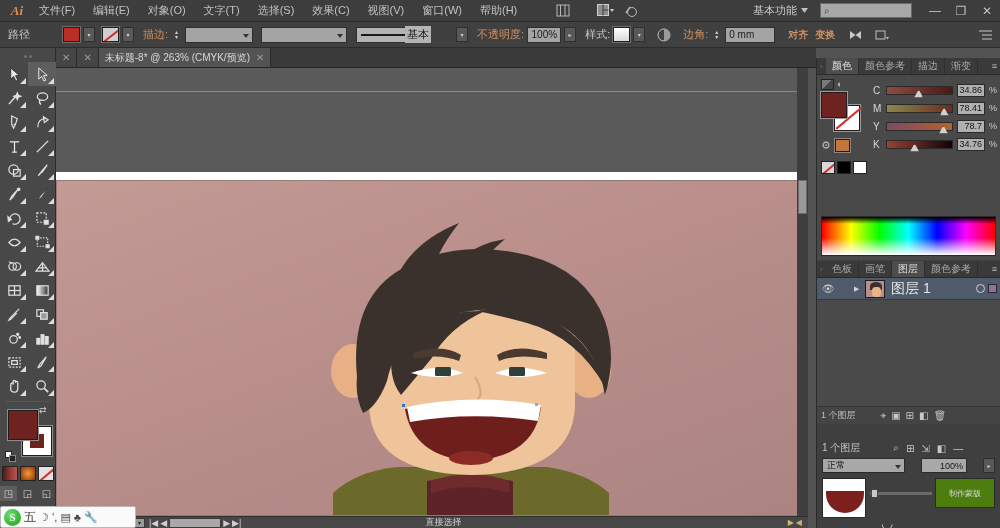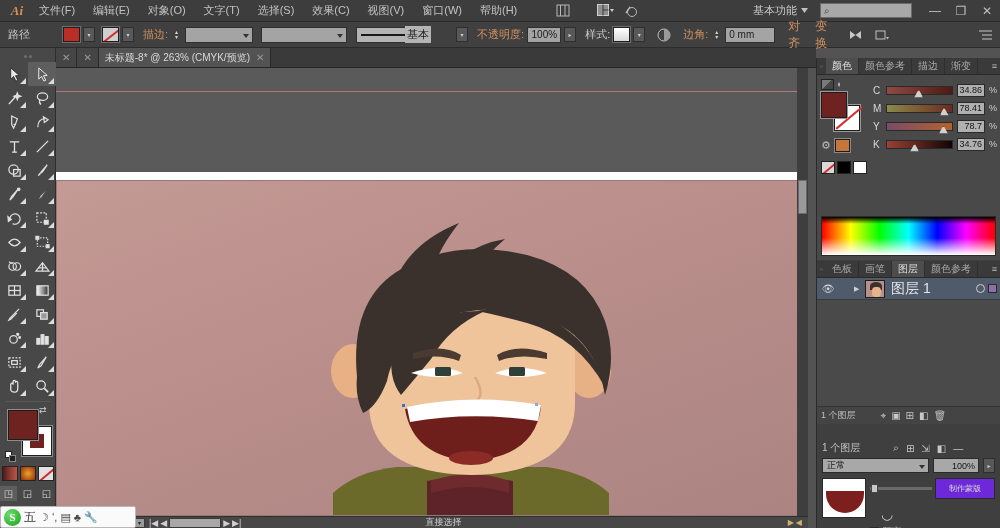--- a/index.html
+++ b/index.html
@@ -99,21 +99,21 @@
     height: 16px; width: 72px; background: #b4b4b4; border: 1px solid #2e2e2e;
     display: flex; align-items: center; padding: 0 4px;
   }
   .stroke-line { flex: 1; height: 2px; background: #1a1a1a; }
   .cb-icon {
     width: 18px; height: 18px; display: flex; align-items: center;
     justify-content: center; color: #c0c0c0; font-size: 11px;
   }
   .align-icon {
     width: 20px; height: 16px; display: flex; align-items: center;
-    justify-content: center; color: #cf9060; font-size: 12px;
+    justify-content: center; color: #cf9060; font-size: 10px; font-weight: bold;
   }
 
   
   .tabbar {
     position: absolute; left: 56px; top: 48px; width: 760px; height: 20px;
     background: #3a3a3a; display: flex; align-items: flex-end;
     border-bottom: 1px solid #252525;
   }
   .doctab {
     height: 19px; background: #454545; border-right: 1px solid #2a2a2a;
@@ -392,21 +392,21 @@
   .lp-fi { color: #c8c8c8; font-size: 10px; }
 
   
   .trans-panel { background: #3f3f3f; height: 110px; position: relative; }
   .tp-head {
     height: 16px; display: flex; align-items: center; gap: 7px;
     padding: 0 5px; font-size: 10px; color: #c6c6c6;
   }
   .tp-icon { color: #c8c8c8; font-size: 10px; }
   .tp-row {
-    display: flex; align-items: flex-start; gap: 4px; padding: 2px 5px;
+    display: flex; align-items: flex-start; gap: 16px; padding: 2px 5px;
   }
   .tp-dd {
     flex: 1; height: 15px; background: #a8a8a8; border: 1px solid #2a2a2a;
     display: flex; align-items: center; padding: 0 12px 0 4px;
     font-size: 9px; color: #161616; position: relative;
   }
   .tp-dd::after {
     content: ''; position: absolute; right: 3px; top: 6px;
     border-left: 3px solid transparent; border-right: 3px solid transparent;
     border-top: 4px solid #333;
@@ -429,21 +429,21 @@
     position: absolute; left: 3px; top: 12px; width: 38px; height: 8px;
     background: #fff;
   }
   .tp-right { flex: 1; }
   .tp-check { display: flex; align-items: center; gap: 4px; font-size: 9px; color: #bdbdbd; margin-bottom: 3px; }
   .tp-cb { width: 9px; height: 9px; background: #8c8c8c; border: 1px solid #2a2a2a; }
   .tp-slider-row { display: flex; align-items: center; gap: 3px; margin-bottom: 4px; }
   .tp-sl { flex: 1; height: 3px; background: #6a6a6a; position: relative; }
   .tp-sl i { position: absolute; left: 1px; top: -3px; width: 7px; height: 9px; background: #c8c8c8; border: 1px solid #444; }
   .tp-apbtn {
-    height: 21px; background: #6d28d9; border: 1px solid #2a2a2a;
+    height: 30px; background: #4d7c0f; border: 1px solid #2a2a2a;
     display: flex; align-items: center; justify-content: center;
     font-size: 8px; color: #d8d8d8;
   }
   .tp-mask-icon {
     width: 34px; height: 22px; display: flex; align-items: center;
     justify-content: center; color: #cfcfcf; font-size: 14px;
   }
 </style>
 </head>
 <body>

